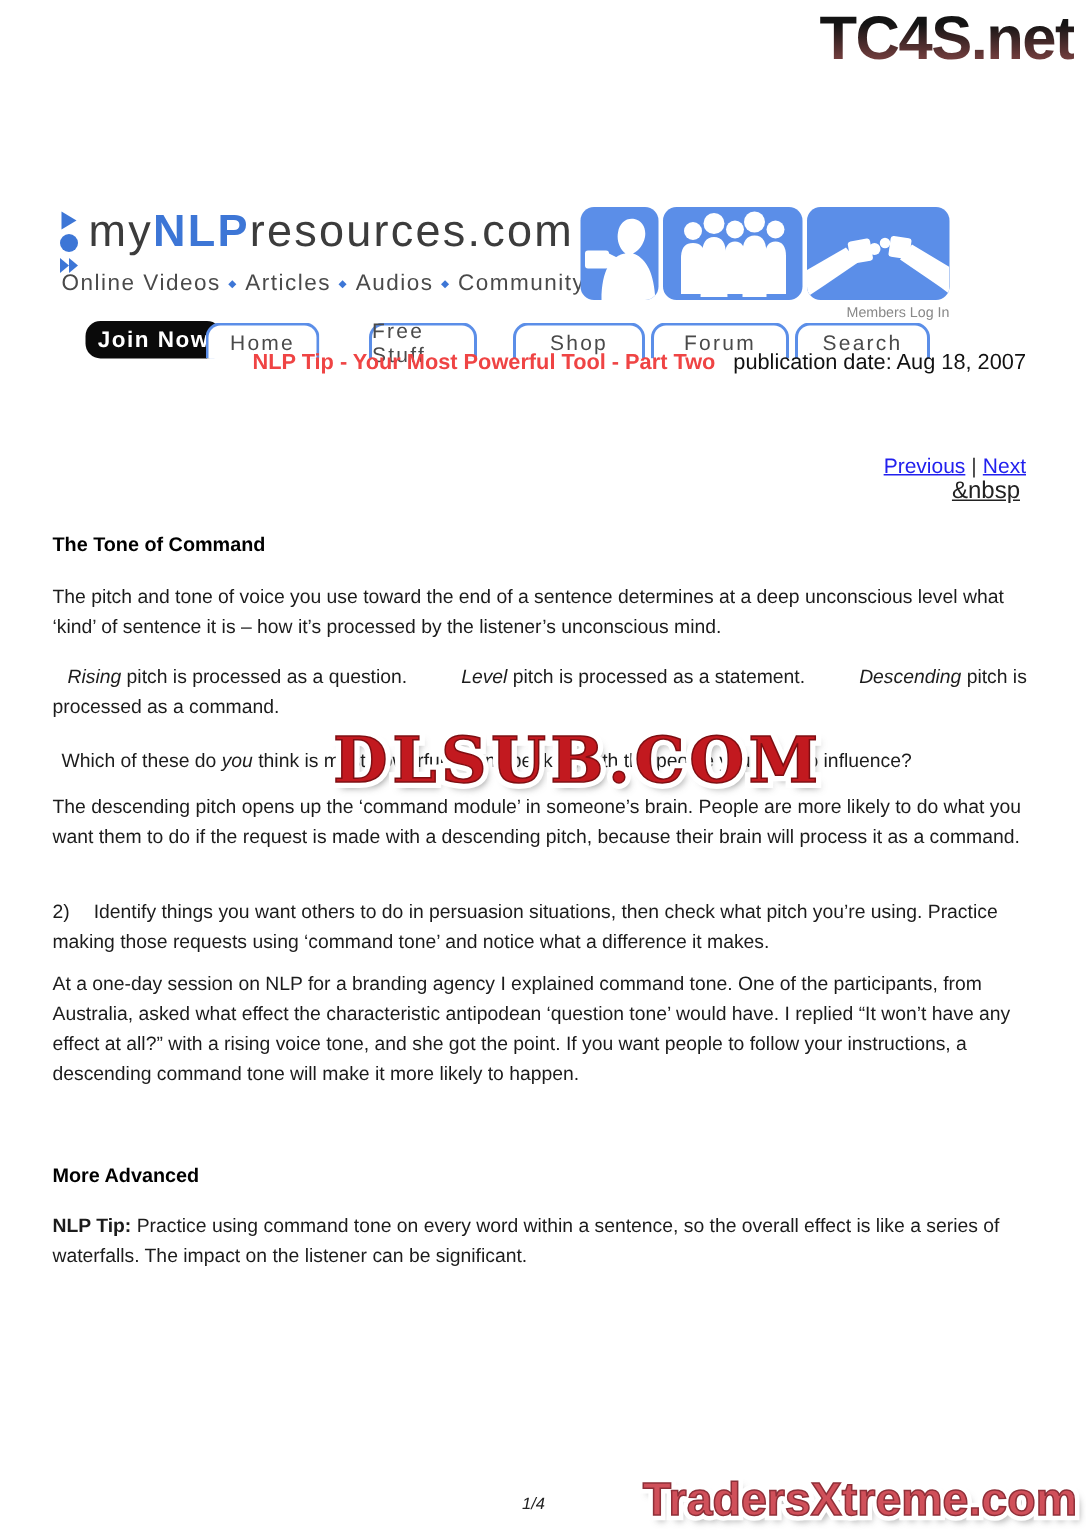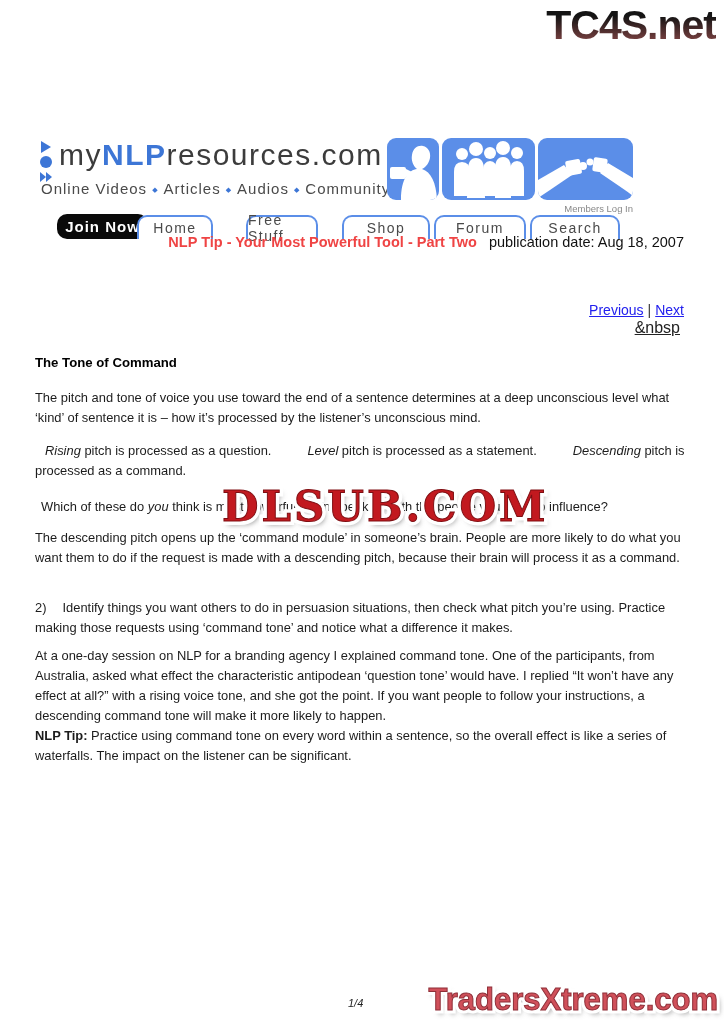--- a/index.html
+++ b/index.html
@@ -168,20 +168,21 @@
 
     <p class="p-question"><span>Which of these do </span><span class="it">you</span><span> think is most powerful when speaking with the people you want to influence?</span></p>
 
 
     <p class="p-cmd">The descending pitch opens up the ‘command module’ in someone’s brain. People are more likely to do what you want them to do if the request is made with a descending pitch, because their brain will process it as a command.</p>
 
     <p class="item item2"><span class="marker">2)</span><span>Identify things you want others to do in persuasion situations, then check what pitch you’re using. Practice making those requests using ‘command tone’ and notice what a difference it makes.</span></p>
 
     <p class="p-session">At a one-day session on NLP for a branding agency I explained command tone. One of the participants, from Australia, asked what effect the characteristic antipodean ‘question tone’ would have. I replied “It won’t have any effect at all?” with a rising voice tone, and she got the point. If you want people to follow your instructions, a descending command tone will make it more likely to happen.</p>
 
+    <h2 class="h-more">More Advanced</h2>
 
     <p class="p-tip"><span class="b">NLP Tip:</span><span> Practice using command tone on every word within a sentence, so the overall effect is like a series of waterfalls. The impact on the listener can be significant.</span></p>
   </div>
 
   <div class="outlined wm-dlsub">
     <span class="back" aria-hidden="true">DLSUB.COM</span>
     <span class="front">DLSUB.COM</span>
   </div>
 
   <div class="pageno">1/4</div>

